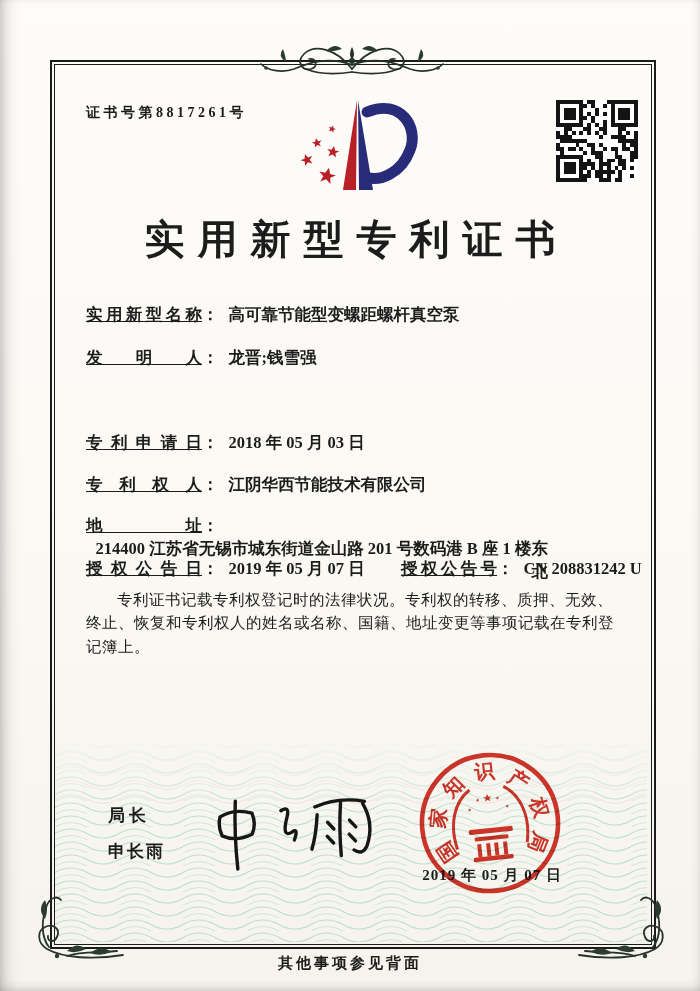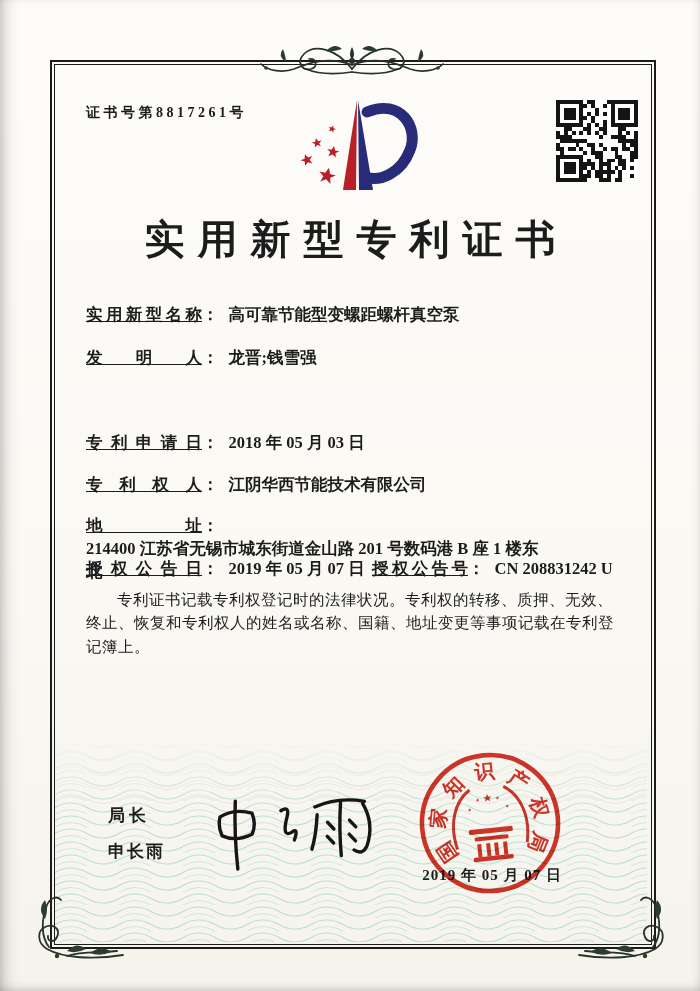--- a/index.html
+++ b/index.html
@@ -15,24 +15,24 @@
     box-shadow:inset 12px 0 18px -12px rgba(0,0,0,.35), inset -6px 0 12px -8px rgba(0,0,0,.18), inset 0 -8px 14px -10px rgba(0,0,0,.25);
   }
   .frame{position:absolute;left:50px;top:60px;width:602px;height:885px;border:2.5px solid #1c1c1c;}
   .frame-inner{position:absolute;inset:2px;border:1px solid #1c1c1c;}
   .abs{position:absolute;}
   .cert-no{left:86px;top:104px;font-size:14px;font-weight:700;letter-spacing:3.5px;}
   .title{left:0;right:0;top:212px;text-align:center;font-size:40px;font-weight:700;letter-spacing:13px;text-indent:13px;}
   .field-row{left:86px;width:536px;font-size:16.5px;font-weight:700;line-height:23px;}
   .flabel{display:inline-block;width:116px;text-align:justify;text-align-last:justify;vertical-align:top;text-decoration:underline;}
   .fcolon{display:inline-block;vertical-align:top;margin-right:10px;}
-  .fvalue{display:inline-block;vertical-align:top;max-width:396px;}
+  .fvalue{display:inline-block;vertical-align:top;max-width:396px;text-align:right;}
   .fvalue.wide{max-width:462px;}
   .pair2{position:absolute;left:286px;top:0;white-space:nowrap;}
-  .pair2 .flabel{width:96px;}
+  .pair2 .flabel{width:96px;margin-left:29px;}
   .body-text{left:86px;top:588px;width:536px;font-size:15.5px;line-height:23.4px;}
   .body-text p{margin:0;text-indent:2em;letter-spacing:.5px;}
   .director-title{left:108px;top:804px;font-size:17px;font-weight:600;letter-spacing:4px;}
   .director-name{left:108px;top:840px;font-size:17px;font-weight:600;letter-spacing:2px;}
   .seal-date{left:412px;top:866px;width:160px;text-align:center;font-size:15px;font-weight:700;letter-spacing:1px;z-index:2;}
   .page-indicator{left:0;right:0;top:911px;text-align:center;font-size:13.5px;font-weight:600;letter-spacing:2px;}
   .back-note{left:0;right:0;top:954px;text-align:center;font-size:15px;font-weight:600;letter-spacing:3px;}
   .qr-box{left:556px;top:100px;width:82px;height:82px;background:#fff;z-index:1;}
   .qr-box .m{position:absolute;background:#141414;}
   .logo-box{left:287px;top:96px;width:136px;height:110px;}
@@ -458,14 +458,15 @@
         <rect x="60" y="95" width="4" height="13"></rect>
           <rect x="69" y="95" width="4" height="13"></rect>
         <rect x="77" y="95" width="4" height="13"></rect>
           <rect x="86" y="95" width="4" height="13"></rect>
         <rect x="55" y="108" width="40" height="4.5" rx="1.5"></rect>
       </g>
       <path d="M40,98 C34,72 42,50 58,40 M110,98 C116,72 108,50 92,40" fill="none" stroke="#cf271b" stroke-width="3"></path>
     </svg>
     <div class="abs seal-date">2019 年 05 月 07 日</div>
 
+    <div class="abs back-note">其他事项参见背面</div>
   </div>
 </div>
 
 </body></html>

